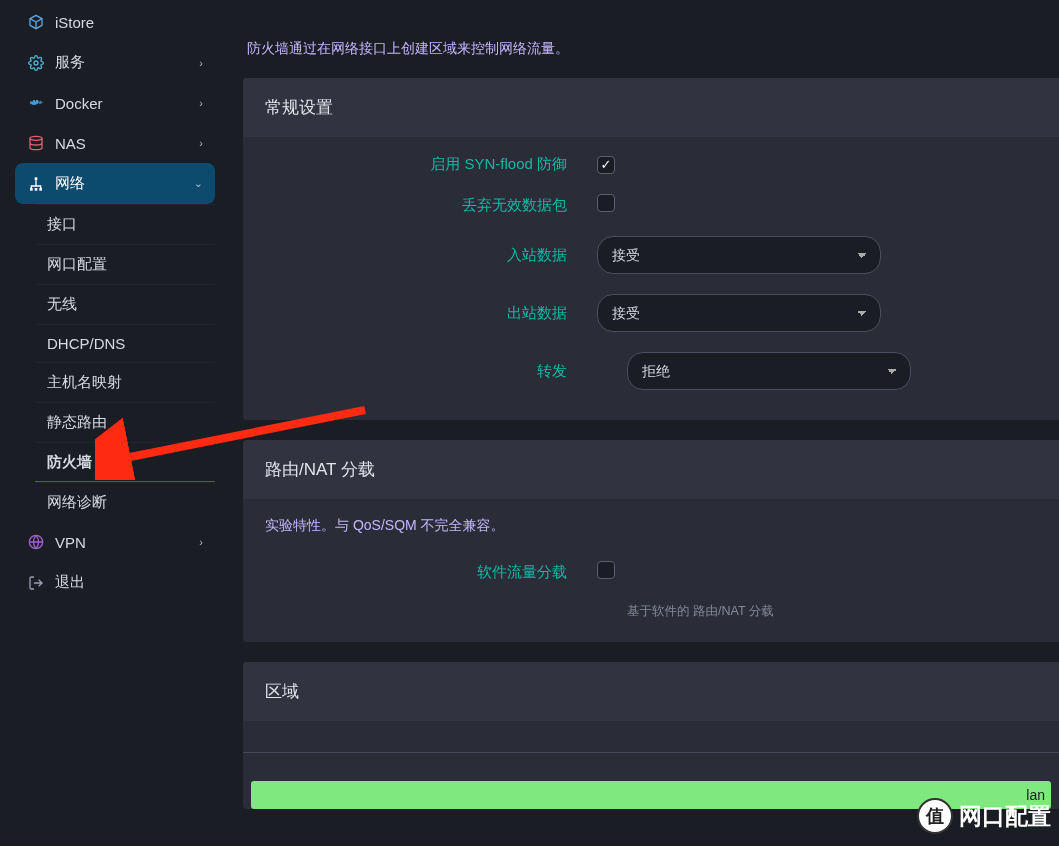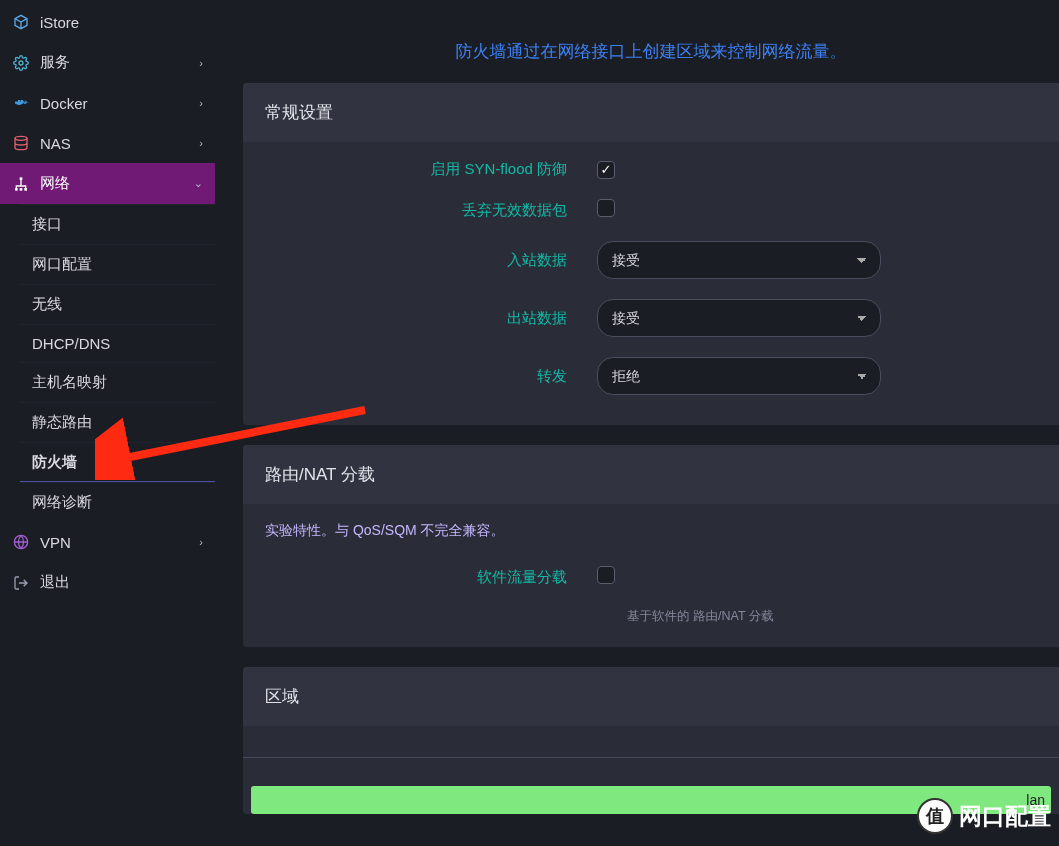--- a/index.html
+++ b/index.html
@@ -10,43 +10,44 @@
   width: 1059px;
   height: 846px;
   overflow: hidden;
   display: flex;
 }
 .sidebar {
   width: 215px;
   background: #1b1d24;
   flex-shrink: 0;
   padding-top: 2px;
+  padding-left: 15px;
 }
 .sb-item {
   display: flex;
   align-items: center;
   padding: 11px 12px;
   color: #d8dae0;
   font-size: 15px;
   cursor: pointer;
 }
 .sb-item .icon {
   width: 18px;
   height: 18px;
   margin-right: 10px;
   display: flex;
   align-items: center;
   justify-content: center;
   color: #8b91a5;
   flex-shrink: 0;
 }
 .sb-item.active {
-  background: #701a75;
+  background: #0c4a6e;
   color: #fff;
-  border-radius: 0;
+  border-radius: 8px;
   justify-content: space-between;
 }
 .sb-item.active .icon { color: #fff; }
 .chevron { margin-left: auto; font-size: 11px; color: #b8bcc8; }
 .sub-list { padding-left: 20px; }
 .sub-item {
   padding: 10px 12px 10px 12px;
   font-size: 15px;
   color: #d8dae0;
   cursor: pointer;
@@ -58,24 +59,23 @@
   color: #d8dae0;
   font-weight: bold;
 }
 
 .main {
   flex: 1;
   overflow: hidden;
   padding-left: 28px;
 }
 .desc {
-  font-size: 17px;
-  color: #3b82f6;
+  font-size: 14px;
+  color: #c4b5fd;
   padding: 40px 4px 20px;
-  text-align: center;
 }
 .panel {
   background: #2a2d37;
   border-radius: 4px;
   margin-bottom: 20px;
   width: 820px;
 }
 .panel-header {
   padding: 18px 22px;
   font-size: 17px;
@@ -83,21 +83,21 @@
   background: #313440;
   border-radius: 4px 4px 0 0;
 }
 .panel-body { padding: 18px 22px 22px; }
 .note { font-size: 14px; color: #c4b5fd; padding: 0 0 26px; }
 .form-row {
   display: flex;
   align-items: center;
   margin-bottom: 20px;
 }
-.form-row:last-child { margin-bottom: 8px; }
+.form-row:last-child { margin-bottom: 8px; gap: 30px; }
 .form-label {
   width: 332px;
   text-align: right;
   font-size: 15px;
   color: #14b8a6;
   padding-right: 30px;
 }
 .form-ctrl { flex: 1; }
 .cbx {
   width: 18px;

